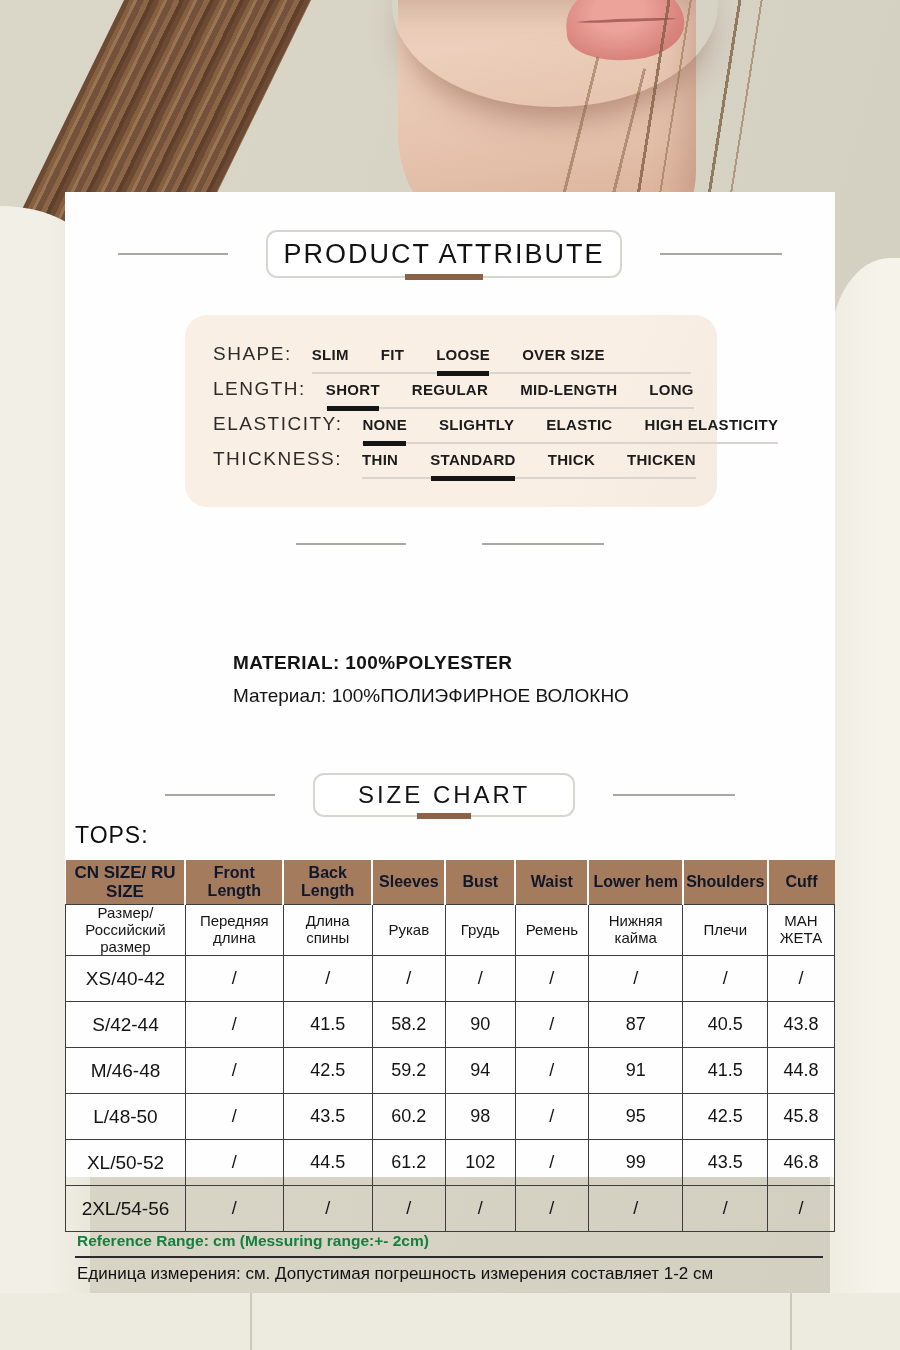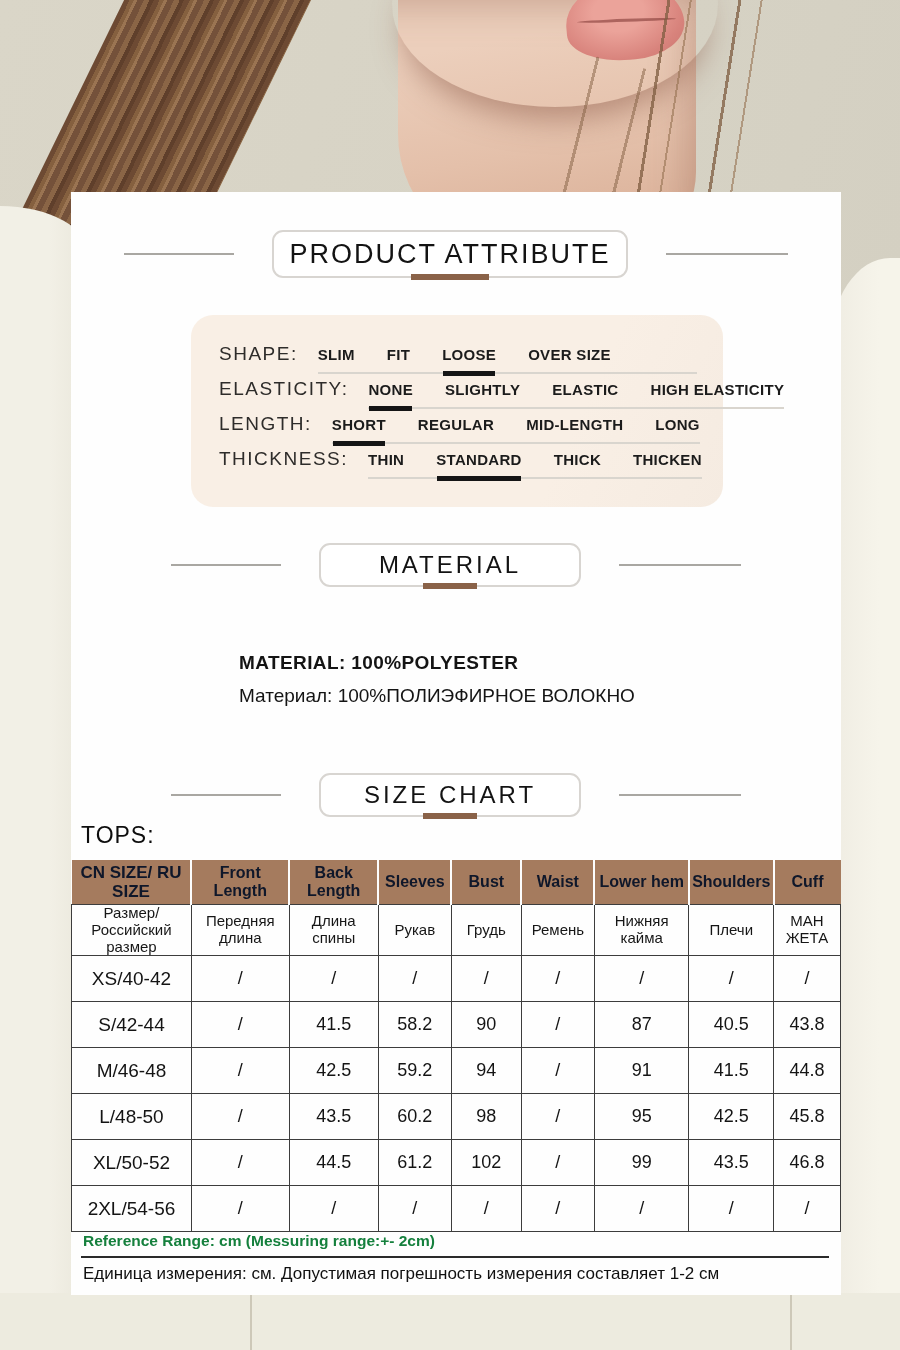--- a/index.html
+++ b/index.html
@@ -30,21 +30,21 @@
   .strand-neck{position:absolute;left:556px;top:58px;width:74px;height:150px;transform:rotate(14deg);
     background:repeating-linear-gradient(90deg,transparent 0 22px,rgba(130,95,66,.5) 22px 25px,transparent 25px 48px);}
   .garment-left{position:absolute;left:0;top:206px;width:90px;height:1144px;
     background:linear-gradient(90deg,#f2f0e6 55%,#e9e6da);border-top-right-radius:90px 50px;}
   .garment-right{position:absolute;left:830px;top:258px;width:70px;height:1092px;
     background:linear-gradient(90deg,#efece2,#f6f4ea 70%);border-top-left-radius:60px 90px;}
   .fabric-bottom{position:absolute;left:0;top:1293px;width:900px;height:57px;background:#edebdf;}
   .fabric-bottom .seam{position:absolute;top:0;width:2px;height:100%;background:rgba(178,172,152,.55);}
   .seam.s1{left:250px}.seam.s2{left:790px}
   
-  .card{position:absolute;left:71px;top:192px;width:770px;height:1103px;background:#fefefe;}
+  .card{position:absolute;left:65px;top:192px;width:770px;height:985px;background:#fefefe;}
   
   .section-header{position:absolute;left:0;width:100%;display:flex;align-items:center;justify-content:center;}
   .hline{height:2px;background:#a9a7a2;}
   .hline.l{width:110px;margin-right:38px;}
   .hline.r{width:122px;margin-left:38px;}
   .header-box{position:relative;display:flex;align-items:center;justify-content:center;
     background:#fff;border:2px solid #d8d5d1;border-radius:11px;color:#131313;}
   .header-box.big{width:352px;height:44px;font-size:27px;letter-spacing:2px;font-weight:500;}
   .header-box.small{width:258px;height:40px;font-size:24px;letter-spacing:3px;font-weight:500;}
   .accent-bar{position:absolute;left:50%;bottom:-4px;transform:translateX(-50%);height:6px;background:#8a6248;}
@@ -111,54 +111,50 @@
       <div class="attr-row">
         <span class="attr-label">SHAPE:</span>
         <div class="attr-opts">
           <span class="opt">SLIM</span>
           <span class="opt">FIT</span>
           <span class="opt selected">LOOSE</span>
           <span class="opt">OVER SIZE</span>
         </div>
       </div>
       <div class="attr-row">
+        <span class="attr-label">LENGTH:</span>
+        <div class="attr-opts">
+          <span class="opt selected">SHORT</span>
+          <span class="opt">REGULAR</span>
+          <span class="opt">MID-LENGTH</span>
+          <span class="opt">LONG</span>
+        </div>
+      </div>
+      <div class="attr-row">
         <span class="attr-label">ELASTICITY:</span>
         <div class="attr-opts">
           <span class="opt selected">NONE</span>
           <span class="opt">SLIGHTLY</span>
           <span class="opt">ELASTIC</span>
           <span class="opt">HIGH ELASTICITY</span>
         </div>
       </div>
       <div class="attr-row">
-        <span class="attr-label">LENGTH:</span>
-        <div class="attr-opts">
-          <span class="opt selected">SHORT</span>
-          <span class="opt">REGULAR</span>
-          <span class="opt">MID-LENGTH</span>
-          <span class="opt">LONG</span>
-        </div>
-      </div>
-      <div class="attr-row">
         <span class="attr-label">THICKNESS:</span>
         <div class="attr-opts">
           <span class="opt">THIN</span>
           <span class="opt selected">STANDARD</span>
           <span class="opt">THICK</span>
           <span class="opt">THICKEN</span>
         </div>
       </div>
     </div>
 
     <div class="section-header hdr-mat">
       <span class="hline l"></span>
-      <div class="header-box small">
-        <span>MATERIAL</span>
-        <span class="accent-bar w2"></span>
-      </div>
       <span class="hline r"></span>
     </div>
     <div class="material-block">
       <div class="mat-en">MATERIAL: 100%POLYESTER</div>
       <div class="mat-ru">Материал:  100%ПОЛИЭФИРНОЕ ВОЛОКНО</div>
     </div>
 
     <div class="section-header hdr-size">
       <span class="hline l"></span>
       <div class="header-box small">

